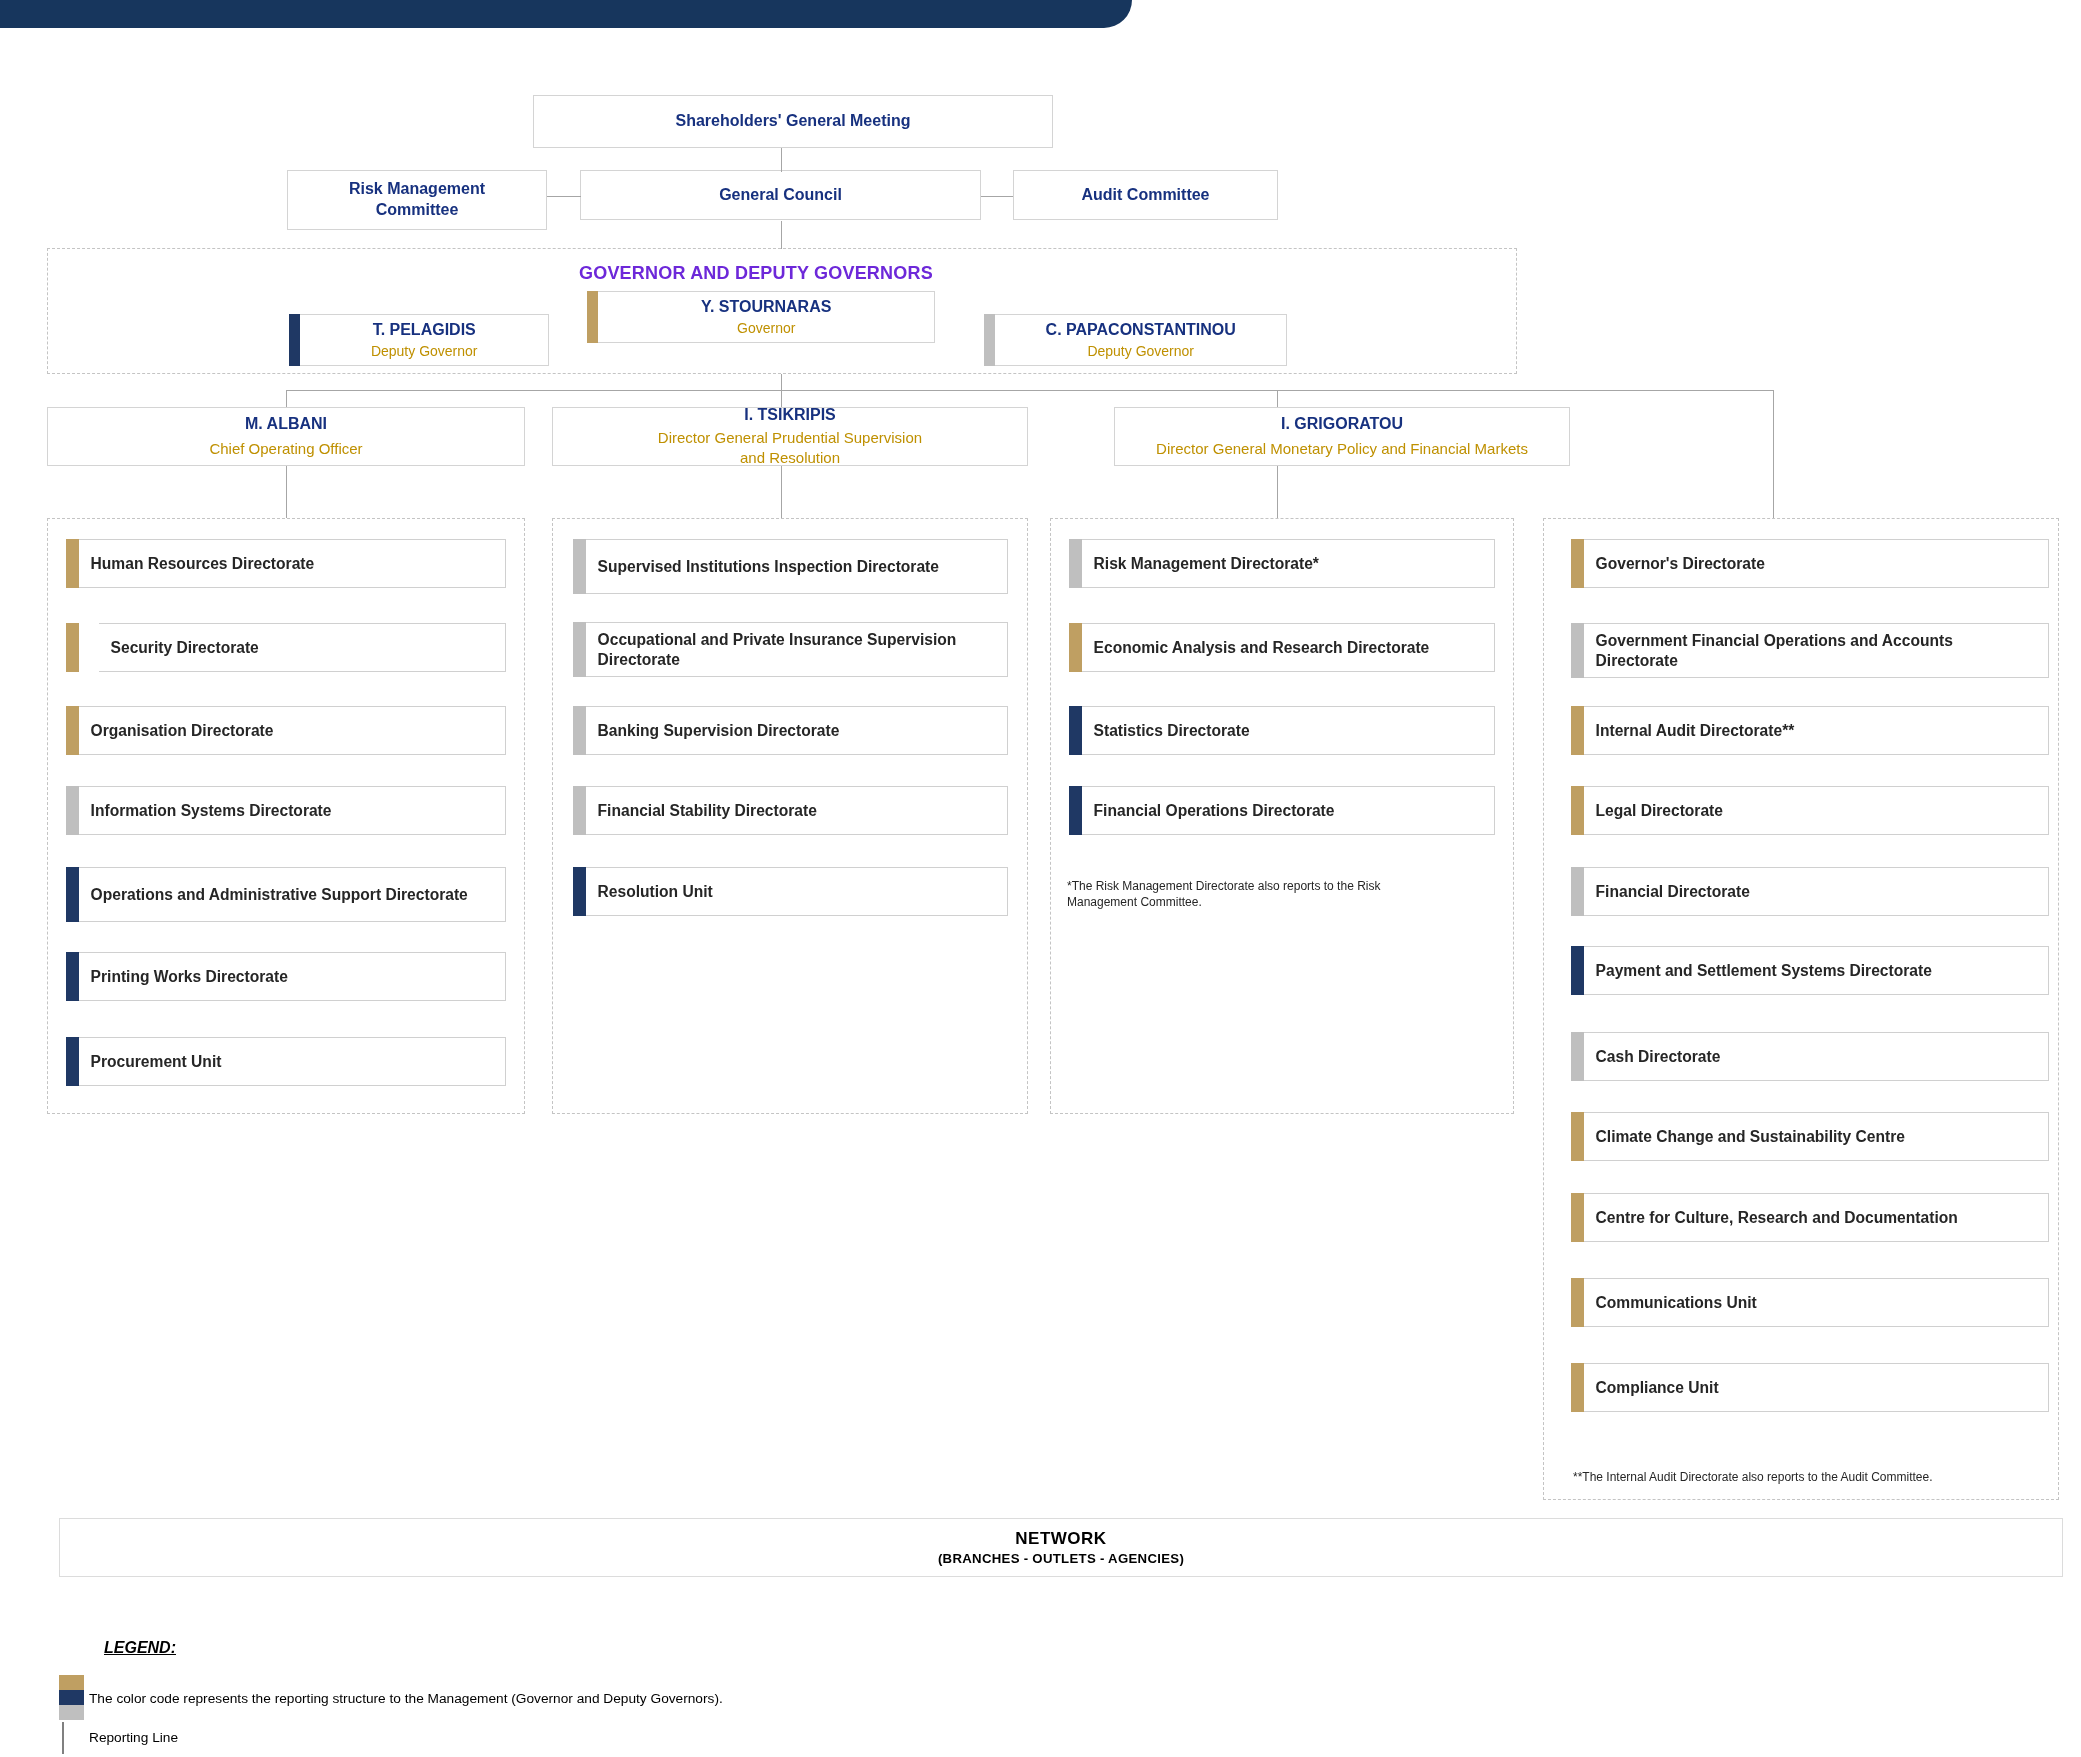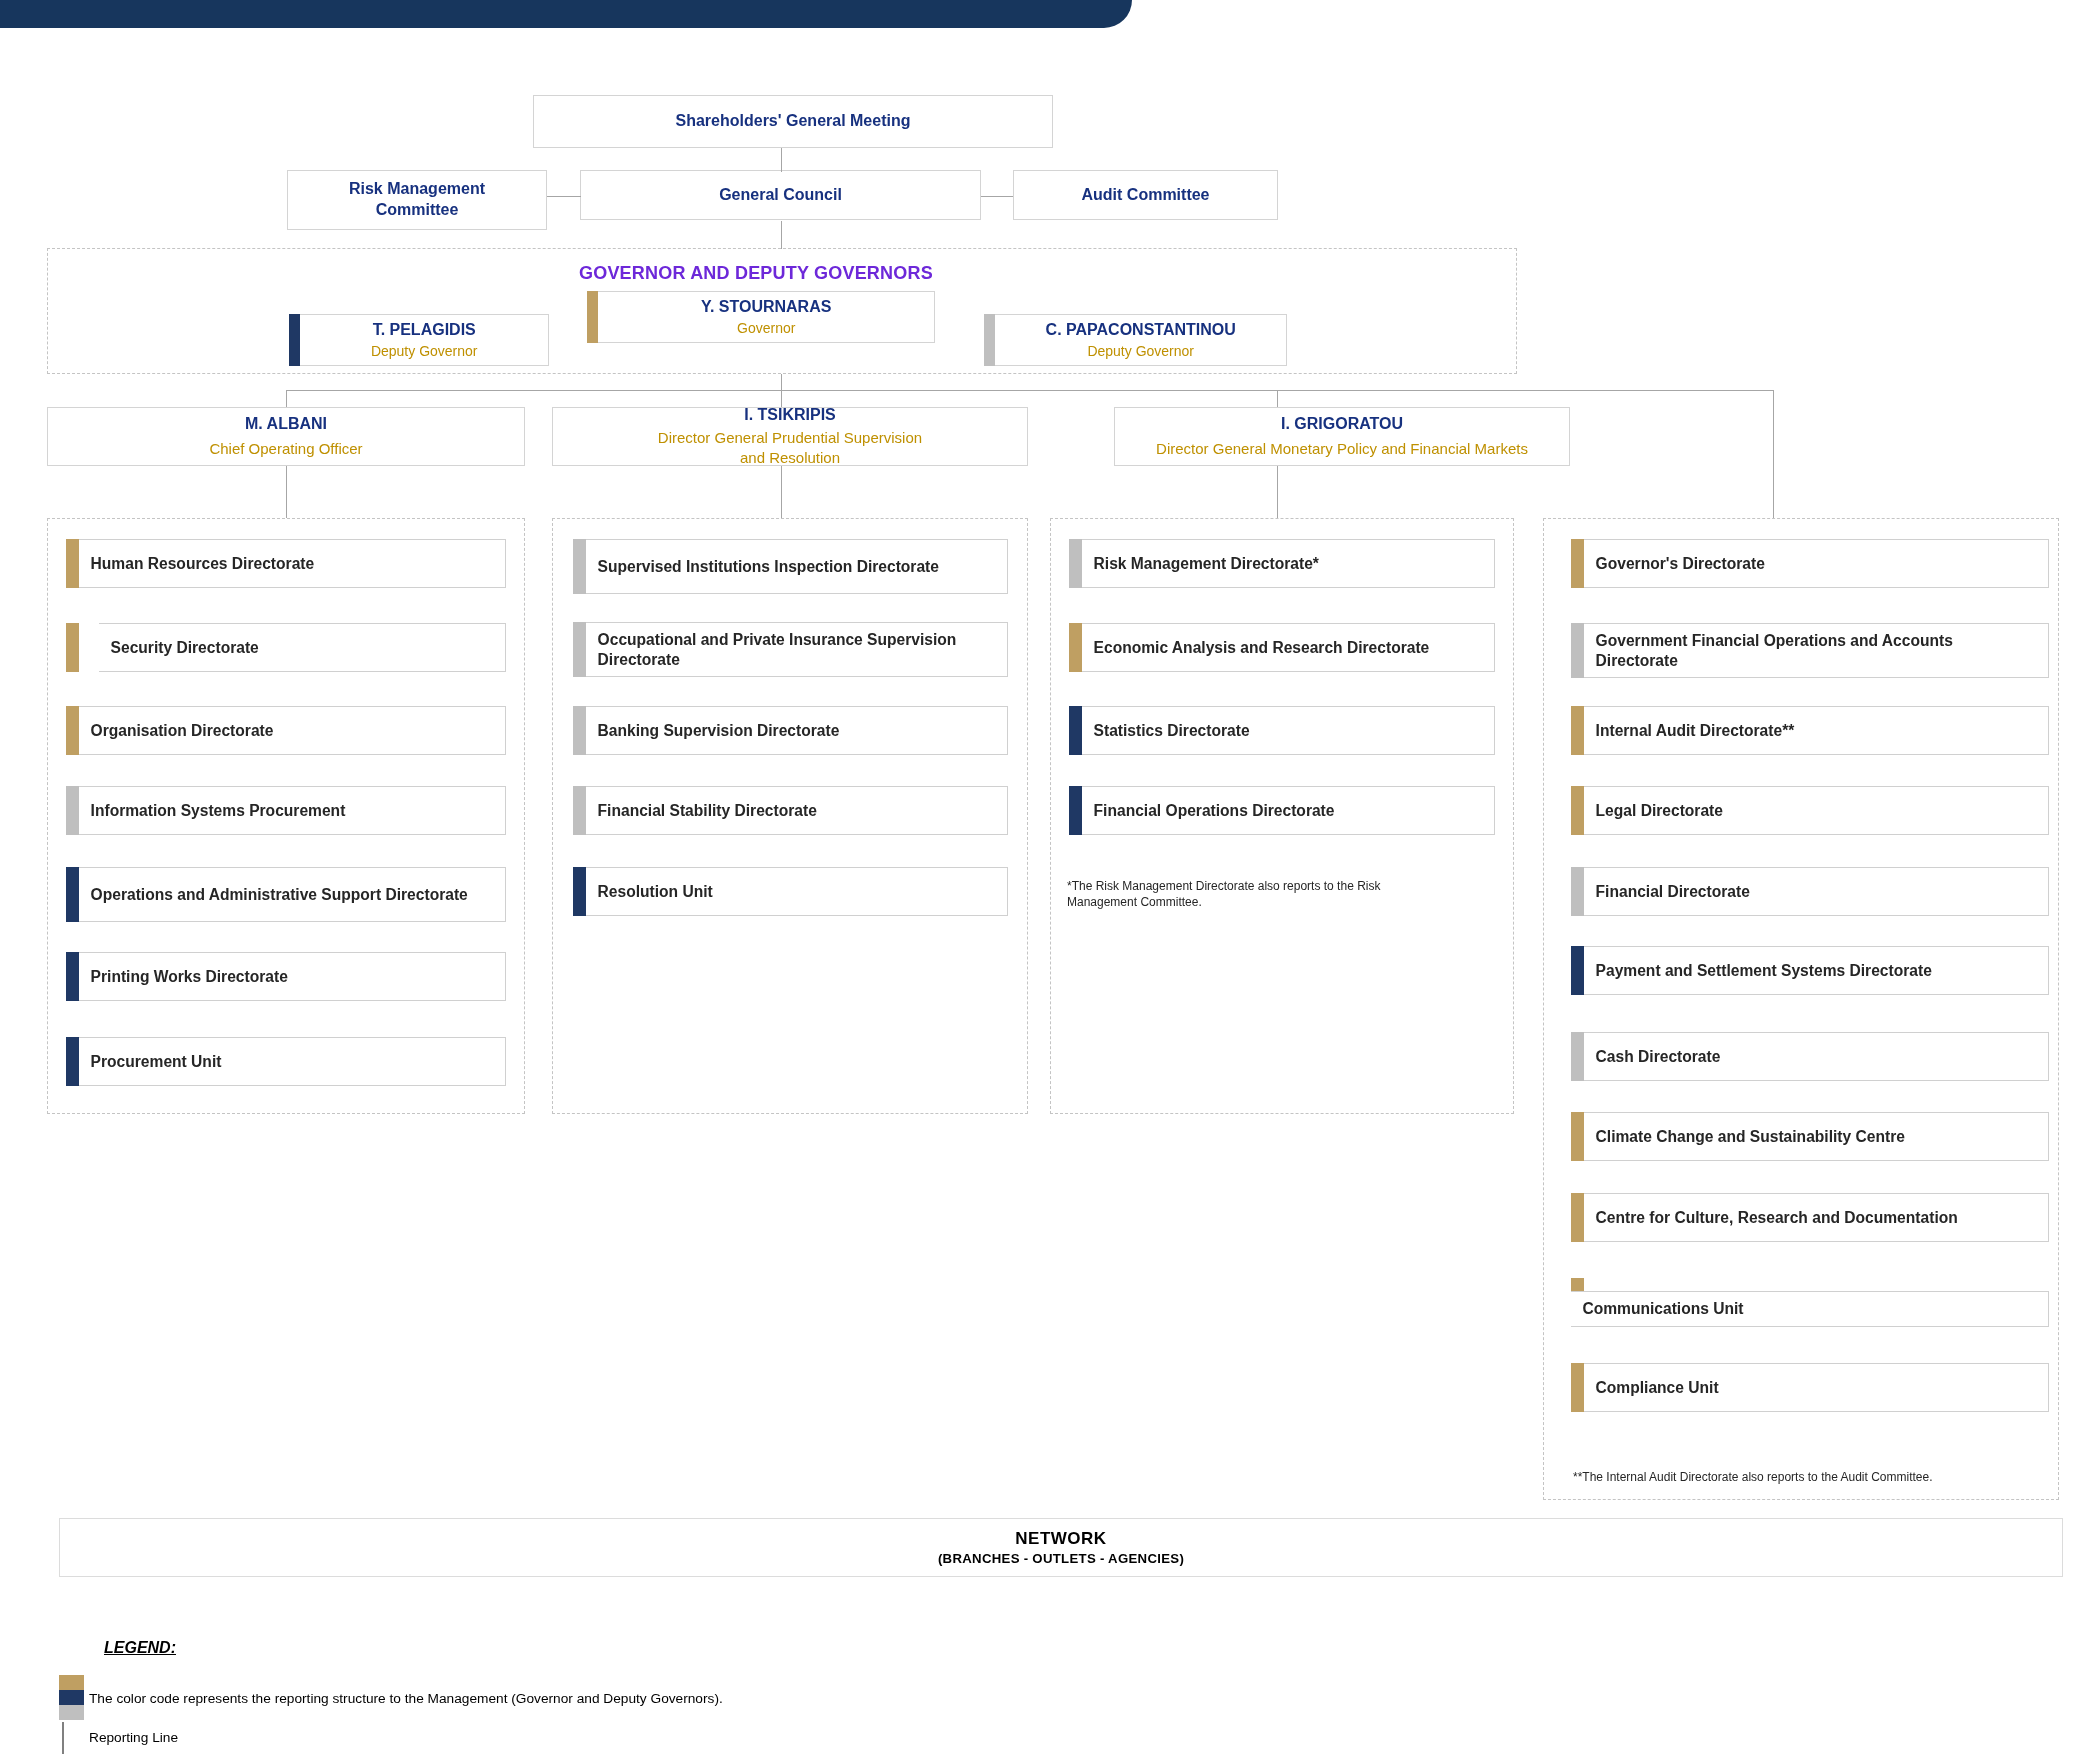--- a/index.html
+++ b/index.html
@@ -277,21 +277,21 @@
 </div>
 <div class="unit" style="left:66px;top:706px;width:440px;">
   <div class="strip" style="background:#bf9f62;"></div>
   <div class="body">
       <span class="label">Organisation Directorate</span>
     </div>
 </div>
 <div class="unit" style="left:66px;top:786px;width:440px;">
   <div class="strip" style="background:#bfbfbf;"></div>
   <div class="body">
-      <span class="label">Information Systems Procurement</span>
+      <span class="label">Information Systems Directorate</span>
     </div>
 </div>
 <div class="unit" style="left:66px;top:867px;width:440px;height:55px;">
   <div class="strip" style="background:#1f3864;"></div>
   <div class="body">
       <span class="label">Operations and Administrative Support Directorate</span>
     </div>
 </div>
 <div class="unit" style="left:66px;top:952px;width:440px;">
   <div class="strip" style="background:#1f3864;"></div>
@@ -410,21 +410,21 @@
   <div class="body">
       <span class="label">Climate Change and Sustainability Centre</span>
     </div>
 </div>
 <div class="unit" style="left:1571px;top:1193px;width:478px;">
   <div class="strip" style="background:#bf9f62;"></div>
   <div class="body">
       <span class="label">Centre for Culture, Research and Documentation</span>
     </div>
 </div>
-<div class="unit" style="left:1571px;top:1278px;width:478px;flex-direction:column;">
+<div class="unit" style="left:1571px;top:1278px;width:478px;">
   <div class="strip" style="background:#bf9f62;"></div>
   <div class="body">
       <span class="label">Communications Unit</span>
     </div>
 </div>
 <div class="unit" style="left:1571px;top:1363px;width:478px;">
   <div class="strip" style="background:#bf9f62;"></div>
   <div class="body">
       <span class="label">Compliance Unit</span>
     </div>

